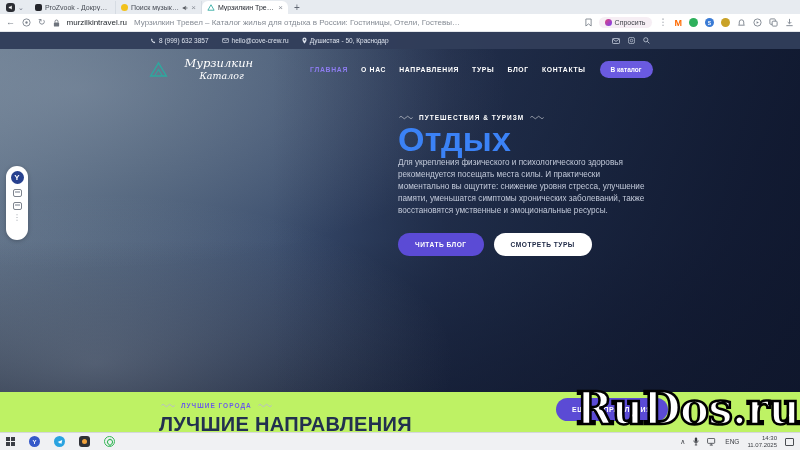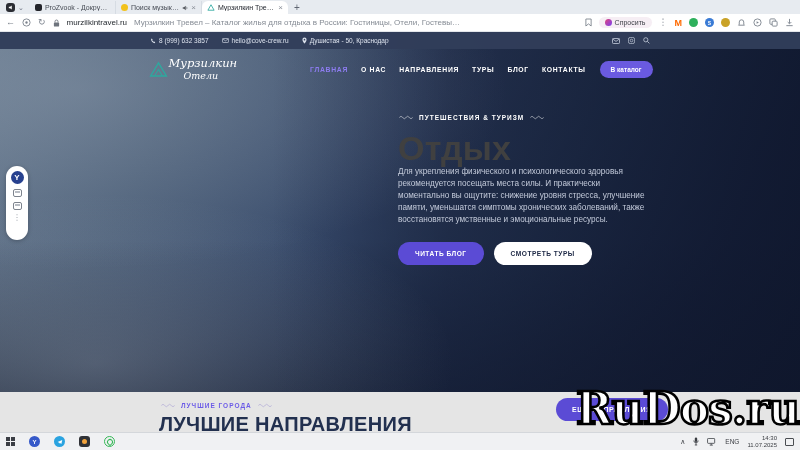--- a/index.html
+++ b/index.html
@@ -40,38 +40,38 @@
       linear-gradient(180deg, rgba(0,0,0,0) 58%, rgba(9,14,30,.55) 100%),
       linear-gradient(118deg, #66788d 0%, #4d6079 22%, #36496a 45%, #243755 65%, #15203c 85%, #0f1830 100%);
   }
   .topbar { position:absolute; top:0; left:0; width:800px; height:17px; background:rgba(49,61,89,.96); display:flex; align-items:center; }
   .topbar-inner { width:500px; margin:0 auto; display:flex; align-items:center; gap:13px; }
   .tb-item { display:inline-flex; align-items:center; gap:3px; color:#dde3ee; font-size:6.5px; white-space:nowrap; }
   .topbar-icons { margin-left:auto; display:inline-flex; gap:8px; align-items:center; }
 
   .siteheader { position:absolute; top:17px; left:0; width:800px; height:40px; display:flex; align-items:center; }
   .header-inner { width:505px; margin:0 auto; display:flex; align-items:center; }
-  .logo { display:flex; align-items:center; gap:0; }
+  .logo { display:flex; align-items:center; gap:16px; }
   .logo-text { color:#fff; font-family:"DejaVu Serif", serif; font-style:italic; line-height:1; }
   .logo-l1 { font-size:11.5px; }
   .logo-l2 { font-size:9.5px; padding-left:15px; margin-top:1px; }
   .nav { display:flex; align-items:center; gap:13px; margin-left:auto; }
   .nav a { font-size:6.8px; font-weight:bold; letter-spacing:.7px; color:#fff; text-decoration:none; white-space:nowrap; }
   .nav a.active { color:#8d7cf0; }
   .btn-catalog { margin-left:14px; background:#6a5ae0; color:#fff; font-size:6.5px; font-weight:bold; padding:5px 11px; border-radius:11px; border:none; white-space:nowrap; }
 
   .hero-content { position:absolute; left:398px; top:82px; width:250px; }
   .badge { display:flex; align-items:center; gap:5px; color:#fff; font-size:6.5px; font-weight:bold; letter-spacing:1px; white-space:nowrap; }
-  .hero-h1 { color:#404040; font-size:34px; font-weight:bold; line-height:36px; margin-top:9px; letter-spacing:.2px; }
+  .hero-h1 { color:#3b82f6; font-size:34px; font-weight:bold; line-height:36px; letter-spacing:.2px; }
   .hero-p { color:#c3cada; font-size:8.2px; line-height:12px; width:248px; }
   .hero-btns { display:flex; gap:10px; margin-top:16px; }
   .btn-primary { background:#5b4bd5; color:#fff; font-size:6.6px; font-weight:bold; letter-spacing:.5px; padding:8px 17px; border-radius:12px; border:none; white-space:nowrap; }
   .btn-secondary { background:#fff; color:#202b48; font-size:6.6px; font-weight:bold; letter-spacing:.5px; padding:8px 17px; border-radius:12px; border:none; white-space:nowrap; }
 
-  .destinations { position:absolute; top:360px; left:0; width:800px; height:40px; background:#e5e5e5; }
+  .destinations { position:absolute; top:360px; left:0; width:800px; height:40px; background:#bef264; }
   .dest-eyebrow { position:absolute; left:160px; top:10px; display:flex; align-items:center; gap:5px; color:#6c5ce7; font-size:6.5px; font-weight:bold; letter-spacing:1px; }
   .dest-title { position:absolute; left:159px; top:21px; color:#22304f; font-size:20px; font-weight:bold; letter-spacing:.3px; white-space:nowrap; }
   .btn-more { position:absolute; left:556px; top:6px; background:#5b4bd5; color:#fff; font-size:7px; font-weight:bold; letter-spacing:.5px; padding:8px 16px; border-radius:13px; border:none; white-space:nowrap; }
 
   
   .side-widget { position:absolute; left:6px; top:166px; width:22px; height:74px; background:#fff; border-radius:11px; box-shadow:0 1px 4px rgba(0,0,0,.25); display:flex; flex-direction:column; align-items:center; padding:5px 0; gap:5px; }
   .sw-y { width:13px; height:13px; border-radius:50%; background:#27418f; color:#fff; font-size:8px; font-weight:bold; display:flex; align-items:center; justify-content:center; }
   .sw-sq { width:9px; height:8px; border:1px solid #7d838d; border-radius:2px; position:relative; }
   .sw-sq::after { content:""; position:absolute; left:1px; top:1px; right:1px; height:2px; background:#b9bdc4; }
   .sw-dots { color:#9aa0a8; font-size:8px; line-height:5px; }
@@ -239,21 +239,21 @@
 
     <div class="siteheader">
       <div class="header-inner">
         <div class="logo">
           <svg width="21" height="18" viewBox="0 0 24 20">
             <path d="M3 18 L12 3 L21 18 Z" fill="none" stroke="#2ea99f" stroke-width="1.6"></path>
             <path d="M7.5 18 L12 10.5 L16.5 18" fill="none" stroke="#2ea99f" stroke-width="1.2"></path>
           </svg>
           <span class="logo-text">
             <div class="logo-l1">Мурзилкин</div>
-            <div class="logo-l2">Отели</div>
+            <div class="logo-l2">Каталог</div>
           </span>
         </div>
         <nav class="nav">
           <a href="#" class="active">ГЛАВНАЯ</a>
           <a href="#">О НАС</a>
           <a href="#">НАПРАВЛЕНИЯ</a>
           <a href="#">ТУРЫ</a>
           <a href="#">БЛОГ</a>
           <a href="#">КОНТАКТЫ</a>
         </nav>

